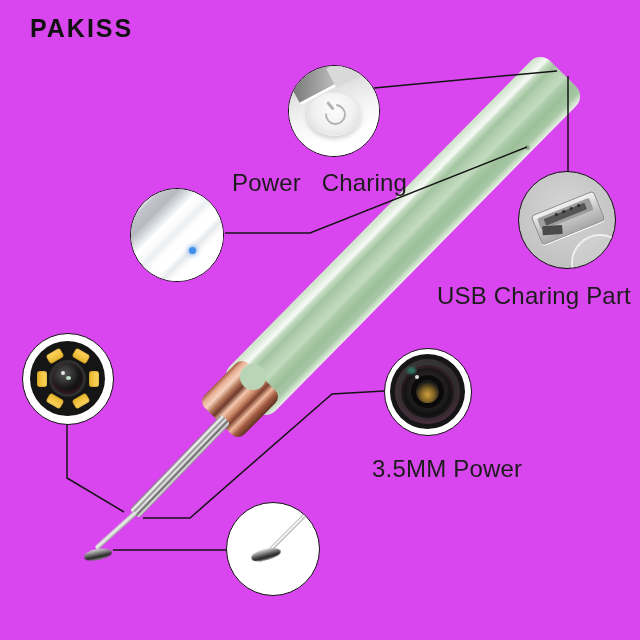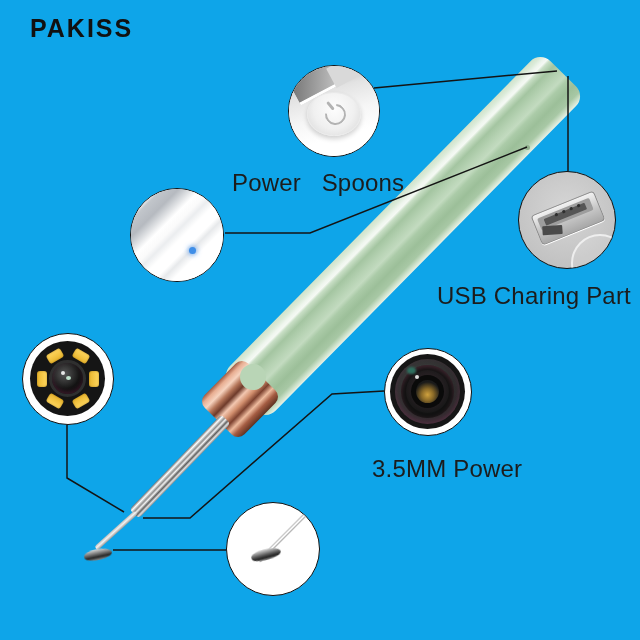--- a/index.html
+++ b/index.html
@@ -1,16 +1,16 @@
 <!DOCTYPE html>
 <html><head>
 <meta charset="utf-8">
 <style>
   html,body{margin:0;padding:0;background:#fff;}
-  #stage{position:relative;width:640px;height:640px;background:#0ea5e9;overflow:hidden;
+  #stage{position:relative;width:640px;height:640px;background:#d946ef;overflow:hidden;
          font-family:"Liberation Sans",sans-serif;}
   .abs{position:absolute;}
 
   
   .pen-body{left:175px;top:204px;width:456px;height:64px;border-radius:14px;
     transform:rotate(-45.4deg);
     background:linear-gradient(to bottom,
       #cfe3cb 0%,#dcebd9 7%,#eff6ee 13%,#f5f9f4 17%,#c9dfc6 21%,
       #a4c5a1 31%,#b7d3b4 45%,#c3dbc0 55%,#abcba8 62%,#9cbf99 75%,
       #a8c8a5 88%,#cadfc7 94%,#e9f2e7 100%);}
@@ -213,17 +213,17 @@
     </div>
     <div class="abs usb-arc"></div>
   </div>
 
   <div class="abs co c-spoon">
     <div class="abs sp-wire"></div>
     <div class="abs sp-spoon"></div>
   </div>
 
   <div class="label brand">PAKISS</div>
-  <div class="label l-power">Power   Spoons</div>
+  <div class="label l-power">Power   Charing</div>
   <div class="label l-usb">USB Charing Part</div>
   <div class="label l-lens">3.5MM Power</div>
 
 </div>
 
 </body></html>

